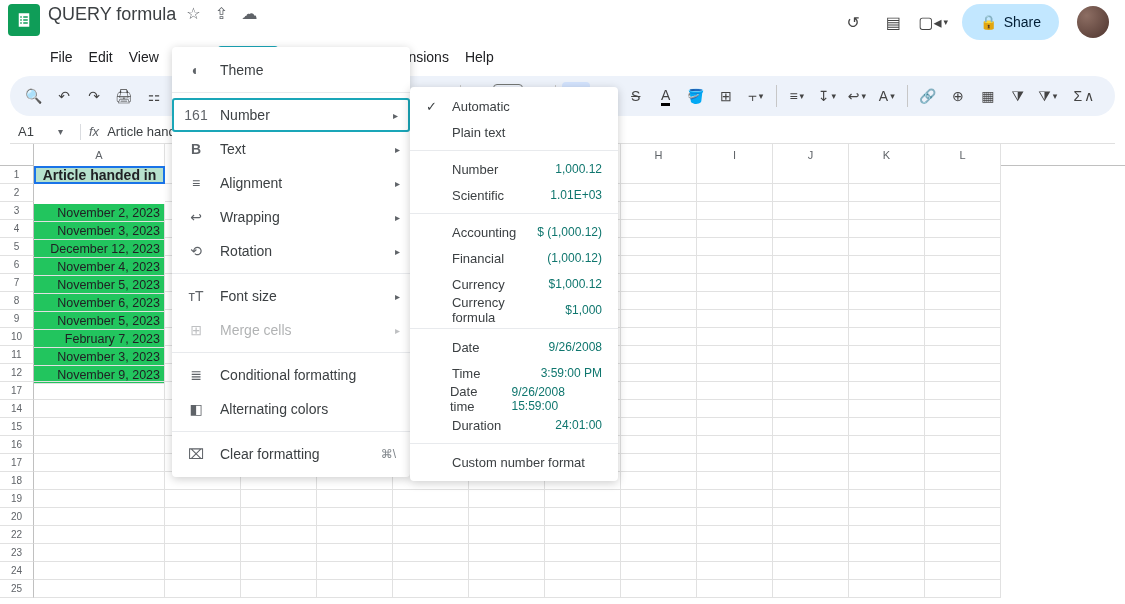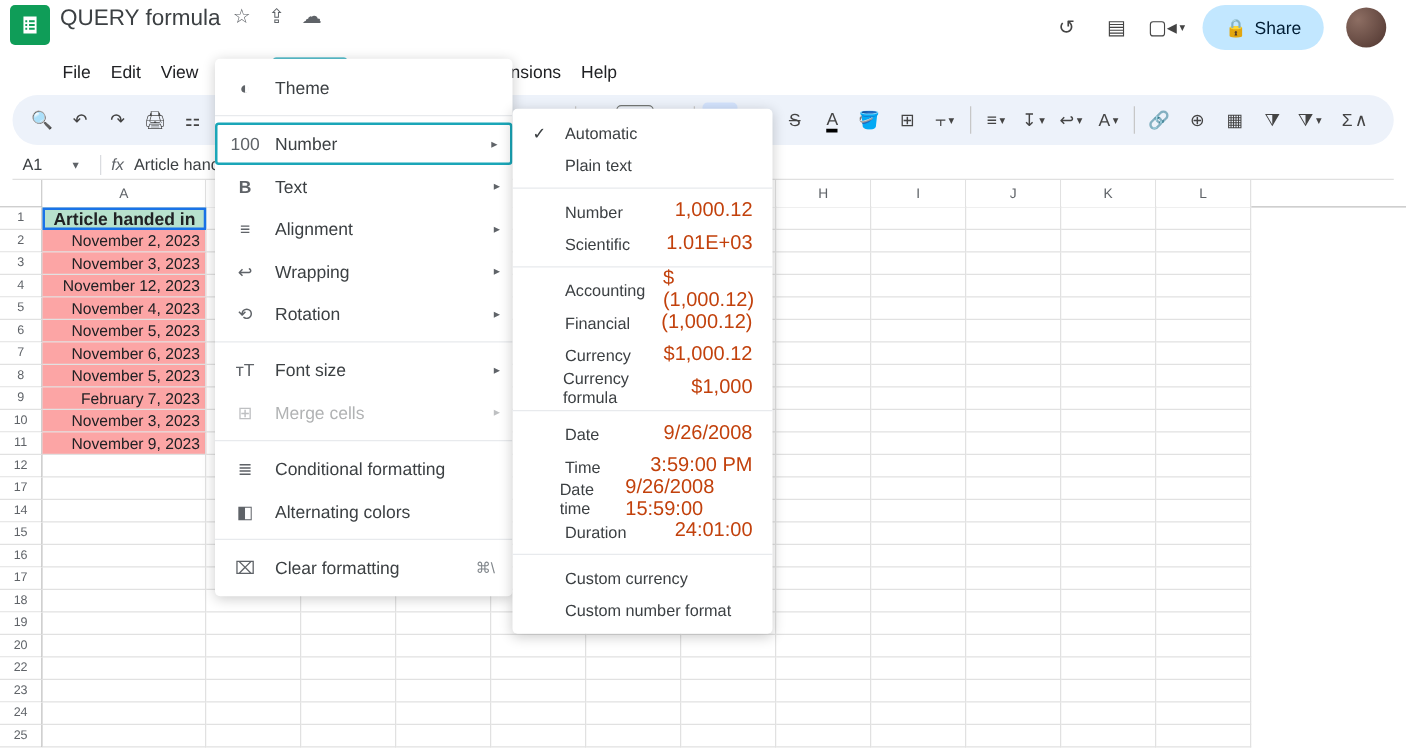--- a/index.html
+++ b/index.html
@@ -43,35 +43,35 @@
 .fxicon{ font-style:italic; font-size:13px; color:#5f6368; margin-right:8px;}
 .fxval{ font-size:13px; color:#3c4043;}
 .colhead-row{ height:22px; display:flex; border-bottom:1px solid #c0c0c0;}
 .corner{ width:34px; height:22px; border-right:1px solid #c0c0c0; border-bottom:1px solid #c0c0c0; background:#fff;}
 .colhead{ height:22px; border-right:1px solid #e1e1e1; font-size:11px; color:#5f6368; display:flex; align-items:center; justify-content:center; background:#fff;}
 .row{ display:flex; height:18px;}
 .rowhead{ width:34px; border-right:1px solid #c0c0c0; border-bottom:1px solid #e1e1e1; font-size:10px; color:#5f6368; display:flex; align-items:center; justify-content:center; background:#fff;}
 .cell{ height:18px; border-right:1px solid #e1e1e1; border-bottom:1px solid #e1e1e1; font-size:12px; display:flex; align-items:center; padding:0 4px; overflow:hidden; white-space:nowrap;}
 .cell.cA{ justify-content:flex-end; font-size:12.5px; color:#202124; }
 .row1 .cell.cA{ background:#b7e1cd; font-weight:700; border:2px solid #1a73e8; font-size:14px; justify-content:center;}
-.rowdata .cell.cA{ background:#fca5a5; }
+.rowdata .cell.cA{ background:#22c55e;margin-top:20px; }
 .colA{ width:131px;} .colOther{ width:76px;}
 
 
 .menu { position:absolute; background:#fff; border-radius:4px; box-shadow:0 2px 10px rgba(0,0,0,.2); padding:6px 0; font-size:14px; color:#3c4043; z-index:100;}
 .menu .mi { height:34px; display:flex; align-items:center; padding:0 14px; gap:14px; position:relative;}
 .menu .mi .micon{ width:20px; display:flex; justify-content:center; color:#5f6368;}
 .menu .mi .arrow{ position:absolute; right:10px; font-size:10px; color:#5f6368;}
 .menu .mi .sc{ position:absolute; right:14px; font-size:12px; color:#80868b;}
 .menu hr{ border:none; border-top:1px solid #e8eaed; margin:5px 0;}
 .menu .mi.hl{ border:2px solid #1aa6b8; border-radius:3px; height:34px; padding:0 12px;}
 
 .submenu .mi{ height:26px; padding:0 16px; font-size:13px; justify-content:space-between;}
 .submenu .mi .lab{ display:flex; align-items:center; gap:12px;}
-.submenu .mi .ex{ color:#c2410c; font-size:16px;}
+.submenu .mi .ex{ color:#0f766e; font-size:12px;}
 .submenu .check{ width:14px; display:inline-block;}
 </style>
 </head>
 <body>
 
 <div class="titlebar">
   <div class="logo">
     <svg width="18" height="18" viewBox="0 0 24 24">
         <path d="M19 3H5v18h14V3zM9 17H7v-2h2v2zm0-4H7v-2h2v2zm0-4H7V7h2v2zm8 8h-6v-2h6v2zm0-4h-6v-2h6v2zm0-4h-6V7h6v2z"></path>
       </svg>
@@ -222,21 +222,21 @@
         <div class="cell colOther" style="width: 76px;"></div>
         <div class="cell colOther" style="width: 76px;"></div>
         <div class="cell colOther" style="width: 76px;"></div>
         <div class="cell colOther" style="width: 76px;"></div>
         <div class="cell colOther" style="width: 76px;"></div>
         <div class="cell colOther" style="width: 76px;"></div>
         <div class="cell colOther" style="width: 76px;"></div>
       </div>
       <div class="row rowdata">
         <div class="rowhead">4</div>
-        <div class="cell cA colA" style="width: 131px;">November 12, 2023</div>
+        <div class="cell cA colA" style="width: 131px;">December 12, 2023</div>
         <div class="cell colOther" style="width: 76px;"></div>
         <div class="cell colOther" style="width: 76px;"></div>
         <div class="cell colOther" style="width: 76px;"></div>
         <div class="cell colOther" style="width: 76px;"></div>
         <div class="cell colOther" style="width: 76px;"></div>
         <div class="cell colOther" style="width: 76px;"></div>
         <div class="cell colOther" style="width: 76px;"></div>
         <div class="cell colOther" style="width: 76px;"></div>
         <div class="cell colOther" style="width: 76px;"></div>
         <div class="cell colOther" style="width: 76px;"></div>
@@ -545,21 +545,21 @@
     </div>
 </div>
 
 <div class="menu" style="left:172px; top:47px; width:238px;" id="format-menu">
     <div class="mi">
       <span class="micon">◐</span>
       <span>Theme</span>
     </div>
     <hr>
     <div class="mi hl">
-      <span class="micon">100</span>
+      <span class="micon">161</span>
       <span>Number</span>
       <span class="arrow">▸</span>
     </div>
     <div class="mi">
       <span class="micon" style="font-weight: 700;">B</span>
       <span>Text</span>
       <span class="arrow">▸</span>
     </div>
     <div class="mi">
       <span class="micon">≡</span>
@@ -687,22 +687,16 @@
       <span class="lab">
         <span class="check"></span>
         <span>Duration</span>
       </span>
       <span class="ex">24:01:00</span>
     </div>
     <hr>
     <div class="mi">
       <span class="lab">
         <span class="check"></span>
-        <span>Custom currency</span>
-      </span>
-    </div>
-    <div class="mi">
-      <span class="lab">
-        <span class="check"></span>
         <span>Custom number format</span>
       </span>
     </div>
   </div>
 
 </body></html>

